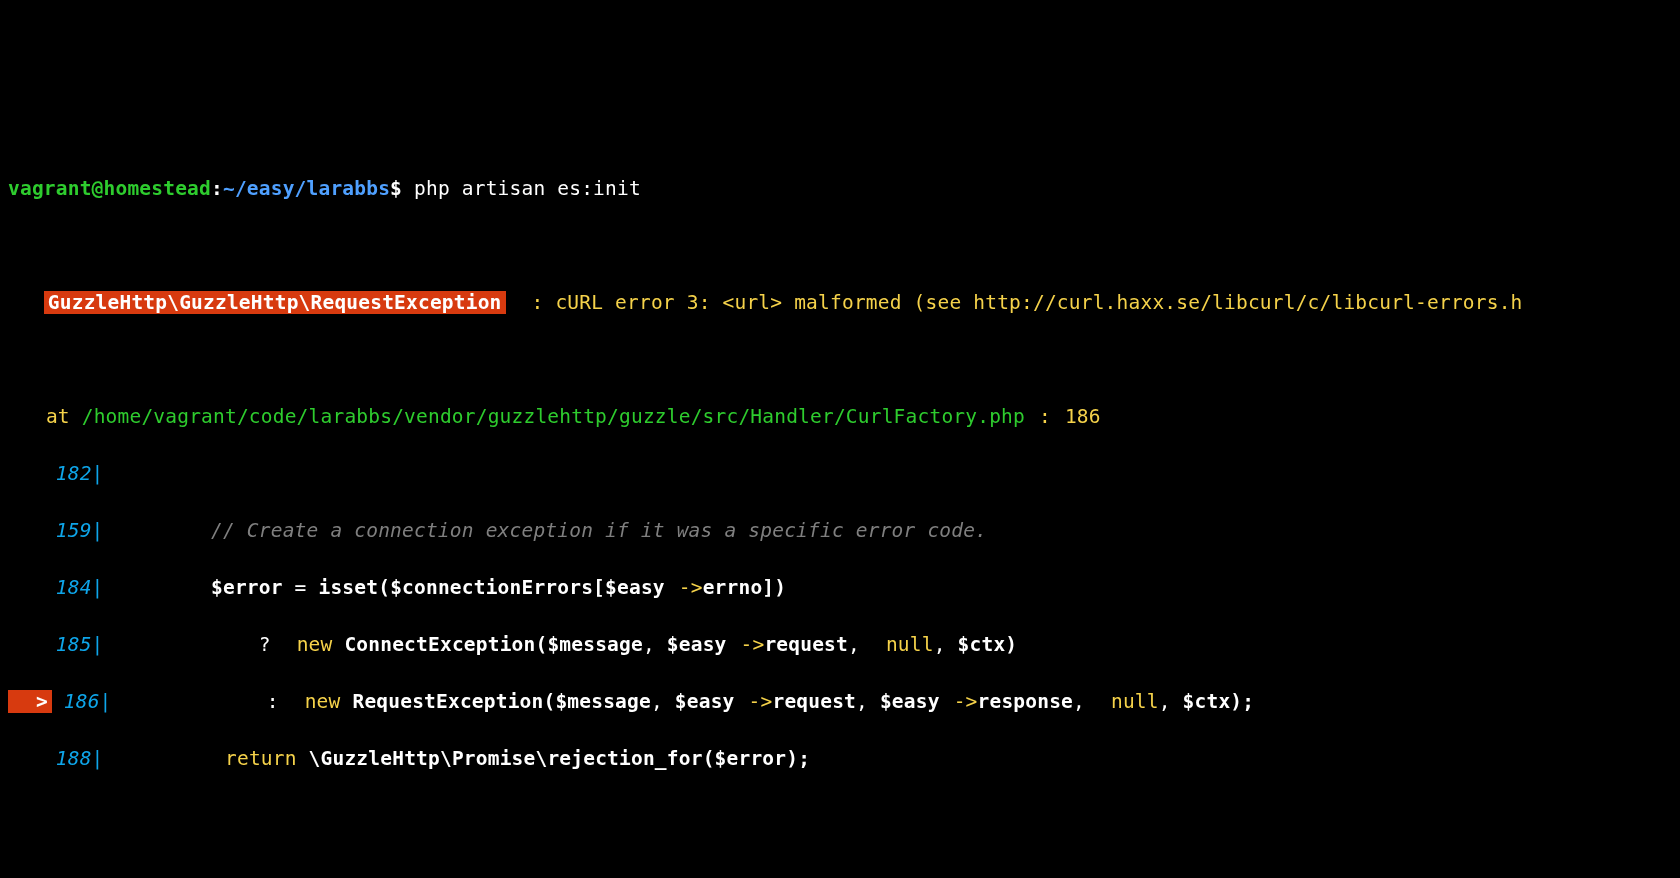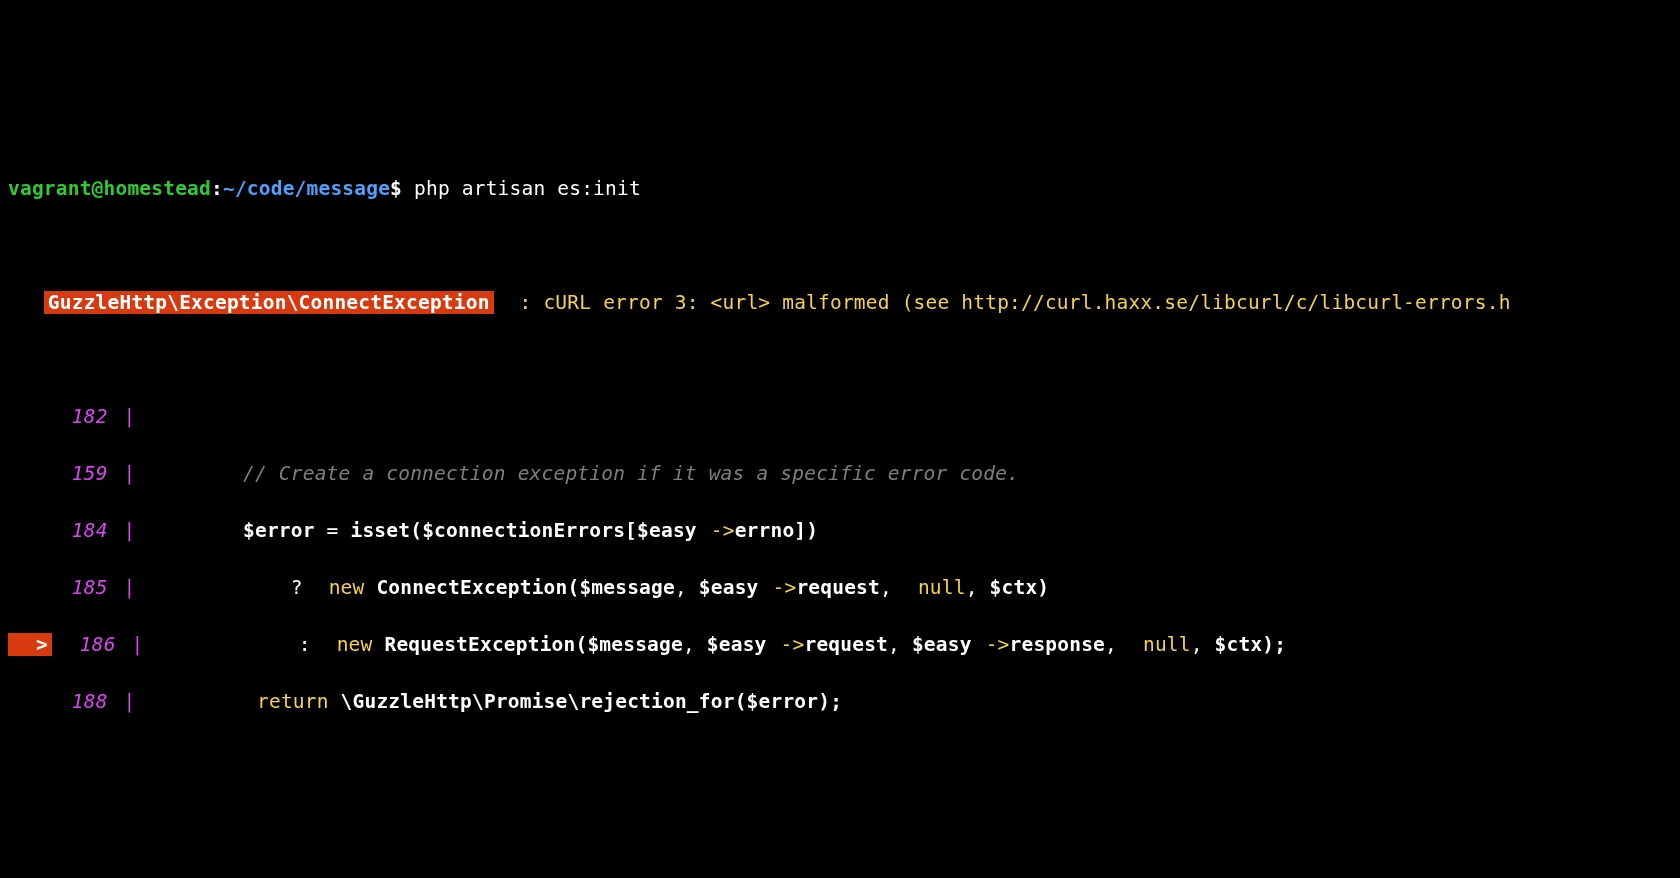--- a/index.html
+++ b/index.html
@@ -16,36 +16,37 @@
   .term {
     padding: 4px 8px 8px 8px;
     width: 1664px;
     overflow: hidden;
   }
   .green   { color: #2ecc2e; text-align: right; }
   .blue    { color: #4fa0ff; }
   .yellow  { color: #f5d24a; margin-left: 14px; }
   .white   { color: #ffffff; }
   .gray    { color: #7f7f7f; font-style: italic; }
-  .grayln  { color: #d946ef; font-style: italic; margin-left: 16px; }
+  .grayln  { color: #0ea5e9; font-style: italic; }
   .red-hl  { background: #d73a0f; color: #fff; padding: 0 4px; font-weight: bold; }
   .bold    { font-weight: bold; }
   .pointer { background: #d73a0f; color: #fff; padding: 0 4px; font-weight: bold; }
   .line    { display:block; }
 </style>
 </head>
 <body>
 
 
 
 <div class="term">
-<span class="line"><span class="green bold">vagrant@homestead</span><span class="white bold">:</span><span class="blue bold">~/code/message</span><span class="white bold">$</span><span class="white"> php artisan es:init</span></span>
+<span class="line"><span class="green bold">vagrant@homestead</span><span class="white bold">:</span><span class="blue bold">~/easy/larabbs</span><span class="white bold">$</span><span class="white"> php artisan es:init</span></span>
 <span class="line"> </span>
-<span class="line"><span>   </span><span class="red-hl">GuzzleHttp\Exception\ConnectException</span><span class="yellow"> : cURL error 3: &lt;url&gt; malformed (see http://curl.haxx.se/libcurl/c/libcurl-errors.h</span></span>
+<span class="line"><span>   </span><span class="red-hl">GuzzleHttp\GuzzleHttp\RequestException</span><span class="yellow"> : cURL error 3: &lt;url&gt; malformed (see http://curl.haxx.se/libcurl/c/libcurl-errors.h</span></span>
 <span class="line"> </span>
+<span class="line"><span class="yellow">  at </span><span class="green">/home/vagrant/code/larabbs/vendor/guzzlehttp/guzzle/src/Handler/CurlFactory.php</span><span class="yellow">:</span><span class="yellow">186</span></span>
 <span class="line"><span>    </span><span class="grayln">182</span><span class="grayln">|</span><span class="white"></span></span>
 <span class="line"><span>    </span><span class="grayln">159</span><span class="grayln">|</span><span class="gray">         // Create a connection exception if it was a specific error code.</span></span>
 <span class="line"><span>    </span><span class="grayln">184</span><span class="grayln">|</span><span class="white">         </span><span class="white bold">$error</span><span class="white"> = </span><span class="white bold">isset(</span><span class="white bold">$connectionErrors</span><span class="white bold">[</span><span class="white bold">$easy</span><span class="yellow">-&gt;</span><span class="white bold">errno</span><span class="white bold">])</span></span>
 <span class="line"><span>    </span><span class="grayln">185</span><span class="grayln">|</span><span class="white">             ? </span><span class="yellow">new </span><span class="white bold">ConnectException(</span><span class="white bold">$message</span><span class="white">, </span><span class="white bold">$easy</span><span class="yellow">-&gt;</span><span class="white bold">request</span><span class="white">, </span><span class="yellow">null</span><span class="white">, </span><span class="white bold">$ctx</span><span class="white bold">)</span></span>
 <span class="line"><span class="pointer">  &gt;</span><span> </span><span class="grayln">186</span><span class="grayln">|</span><span class="white">             : </span><span class="yellow">new </span><span class="white bold">RequestException(</span><span class="white bold">$message</span><span class="white">, </span><span class="white bold">$easy</span><span class="yellow">-&gt;</span><span class="white bold">request</span><span class="white">, </span><span class="white bold">$easy</span><span class="yellow">-&gt;</span><span class="white bold">response</span><span class="white">, </span><span class="yellow">null</span><span class="white">, </span><span class="white bold">$ctx</span><span class="white bold">);</span></span>
 <span class="line"><span>    </span><span class="grayln">188</span><span class="grayln">|</span><span class="white">         </span><span class="yellow">return </span><span class="white bold">\GuzzleHttp\Promise\rejection_for(</span><span class="white bold">$error</span><span class="white bold">);</span></span>
 
 
 
 

